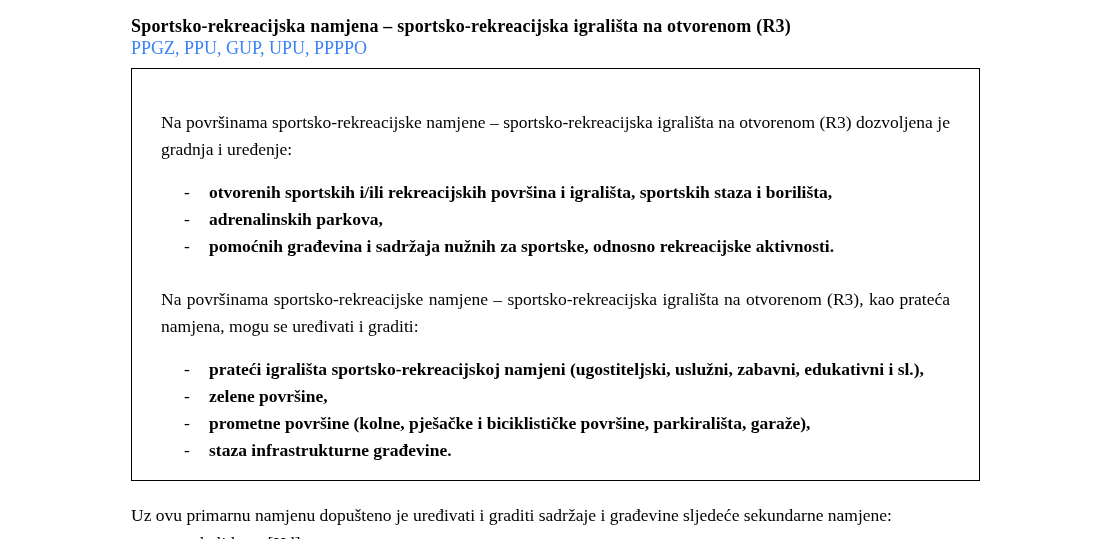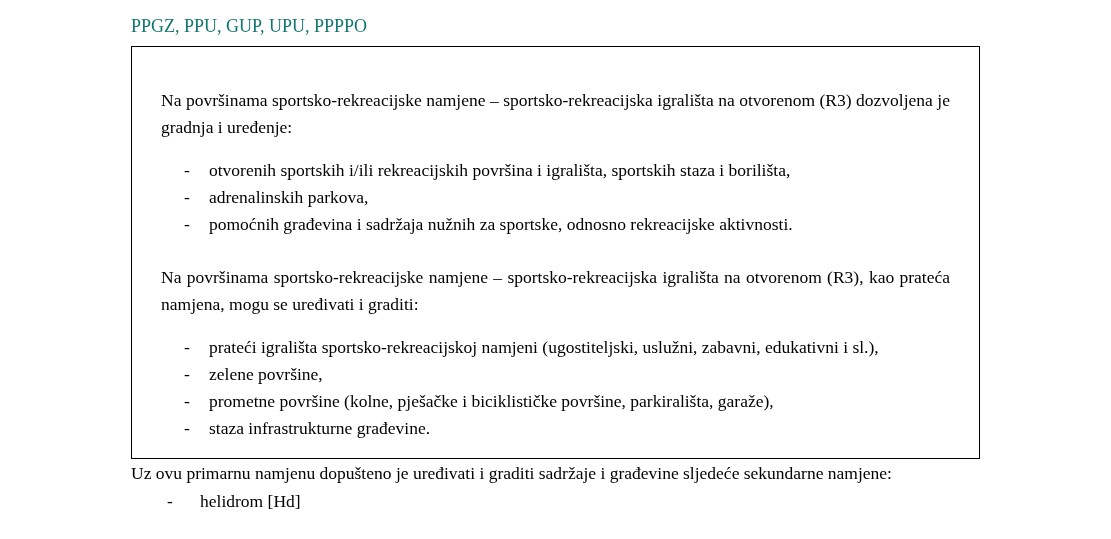--- a/index.html
+++ b/index.html
@@ -27,21 +27,21 @@
     font-size: 18px;
     font-weight: bold;
     line-height: 22px;
     letter-spacing: 0.2px;
     white-space: nowrap;
   }
   .plan-links {
     margin: 0;
     font-size: 18px;
     line-height: 22px;
-    color: #0f766e;
+    color: #3b82f6;
     cursor: pointer;
   }
   .rules-box {
     box-sizing: border-box;
     width: 849px;
     margin-top: 9px;
     border: 1.5px solid #000000;
     padding: 24px 13px 16px 13px;
   }
   .para {
@@ -60,23 +60,24 @@
     display: flex;
     align-items: flex-start;
   }
   .dash-list .marker {
     flex: 0 0 25px;
     margin-left: 39px;
   }
   .dash-list .li-text {
     flex: 1 1 auto;
     text-align: justify;
+    font-weight: bold;
   }
   .footer-para {
-    margin: 0 0 0 0;
+    margin: 20px 0 0 0;
     width: 919px;
     text-align: justify;
     line-height: 28px;
   }
   ul.footer-list {
     list-style: none;
     margin: 0;
     padding: 0;
     line-height: 28px;
   }
@@ -90,20 +91,21 @@
   }
   .footer-list .li-text {
     flex: 1 1 auto;
   }
 </style>
 </head>
 <body>
 
 <div class="page">
 
+  <h1 class="doc-title">Sportsko-rekreacijska namjena – sportsko-rekreacijska igrališta na otvorenom (R3)</h1>
 
   <div class="plan-links">PPGZ, PPU, GUP, UPU, PPPPO</div>
 
   <div class="rules-box">
 
     <p class="para">Na površinama sportsko-rekreacijske namjene – sportsko-rekreacijska igrališta na otvorenom (R3) dozvoljena je gradnja i uređenje:</p>
 
     <ul class="dash-list">
       <li>
         <span class="marker">-</span>

